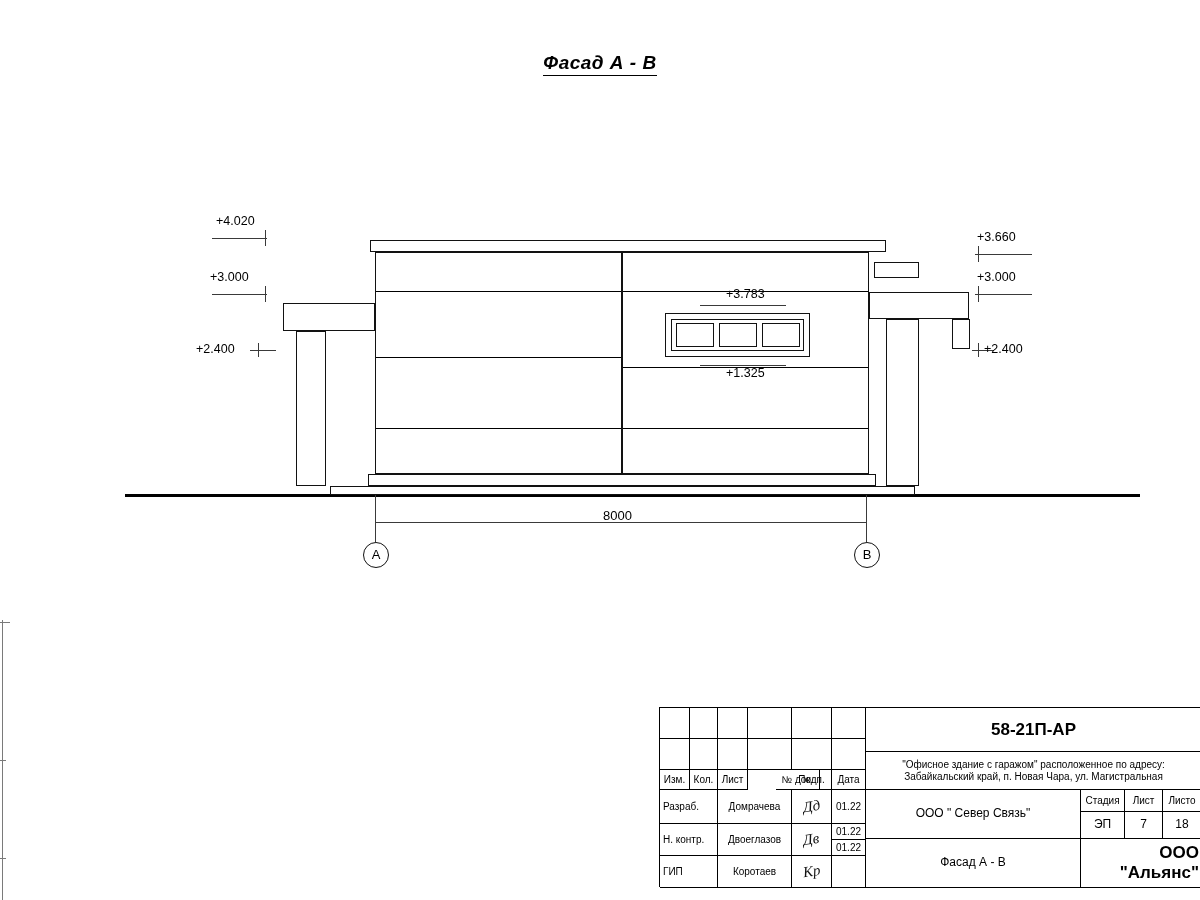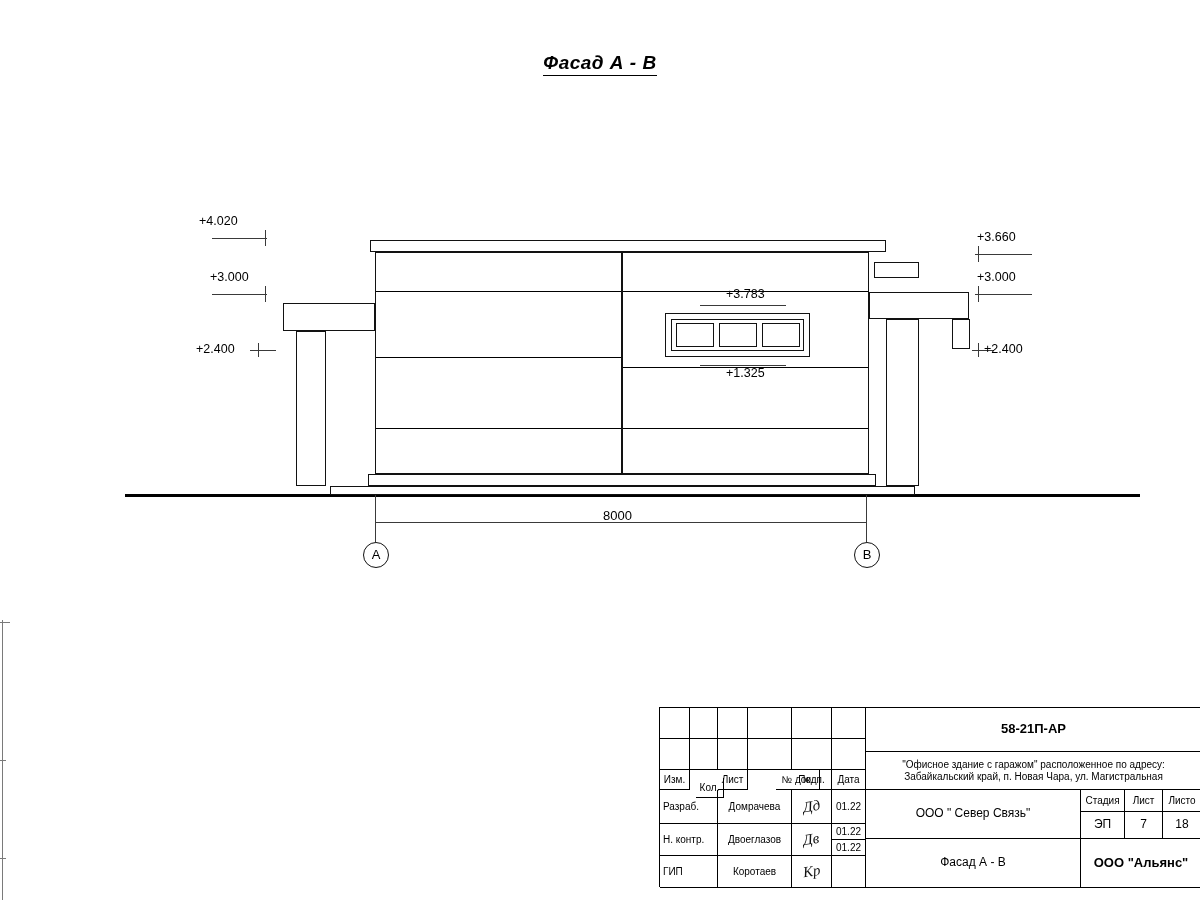--- a/index.html
+++ b/index.html
@@ -127,21 +127,21 @@
     border-bottom: 1px solid #000;
     display: flex;
     align-items: center;
     justify-content: center;
     text-align: center;
     overflow: hidden;
     line-height: 1.15;
     padding: 0 2px;
   }
   #stamp .cell.nb { border-bottom: 0; text-align: center; }
-  #stamp .big { font-size: 13px; font-weight: bold; text-align: right; }
+  #stamp .big { font-size: 17px; font-weight: bold; text-align: right; }
   #stamp .mid { font-size: 12px; }
   #stamp .small { font-size: 10px; }
   #stamp .left { justify-content: flex-start; padding-left: 3px; }
 
   .sig {
     font-family: "Liberation Serif", serif;
     font-style: italic;
     font-size: 15px;
     color: #111;
     transform: rotate(-8deg);
@@ -197,21 +197,21 @@
     <div class="face" style="left:283px; top:303px; width:92px; height:28px;"></div>
     <div class="face" style="left:296px; top:331px; width:30px; height:155px;"></div>
 
     <div class="face" style="left:869px; top:292px; width:100px; height:27px;"></div>
     <div class="face" style="left:952px; top:319px; width:18px; height:30px;"></div>
     <div class="face" style="left:886px; top:319px; width:33px; height:167px;"></div>
     <div class="face" style="left:874px; top:262px; width:45px; height:16px;"></div>
 
     <div class="ext" style="left:212px; top:238px; width:55px; height:1px;"></div>
     <div class="ext" style="left:265px; top:230px; width:1px; height:16px;"></div>
-    <div class="lbl" style="left:199px; top:215px;">+4.020</div>
+    <div class="lbl" style="left:216px; top:215px;">+4.020</div>
 
     <div class="ext" style="left:212px; top:294px; width:55px; height:1px;"></div>
     <div class="ext" style="left:265px; top:286px; width:1px; height:16px;"></div>
     <div class="lbl" style="left:210px; top:271px;">+3.000</div>
 
     <div class="ext" style="left:250px; top:350px; width:26px; height:1px;"></div>
     <div class="ext" style="left:258px; top:343px; width:1px; height:14px;"></div>
     <div class="lbl" style="left:196px; top:343px;">+2.400</div>
 
     <div class="ext" style="left:975px; top:254px; width:57px; height:1px;"></div>
@@ -255,21 +255,21 @@
     <div class="cell" style="left:172px; top:0px;  width:34px; height:31px;"></div>
 
     <div class="cell" style="left:0px;   top:31px; width:30px; height:31px;"></div>
     <div class="cell" style="left:30px;  top:31px; width:28px; height:31px;"></div>
     <div class="cell" style="left:58px;  top:31px; width:30px; height:31px;"></div>
     <div class="cell" style="left:88px;  top:31px; width:44px; height:31px;"></div>
     <div class="cell" style="left:132px; top:31px; width:40px; height:31px;"></div>
     <div class="cell" style="left:172px; top:31px; width:34px; height:31px;"></div>
 
     <div class="cell small" style="left:0px;   top:62px; width:30px; height:20px;">Изм.</div>
-    <div class="cell small" style="left:30px;  top:70px; width:28px; height:20px;margin-left:6px;">Кол.</div>
+    <div class="cell small" style="left:30px;  top:62px; width:28px; height:20px;">Кол.</div>
     <div class="cell small" style="left:58px;  top:62px; width:30px; height:20px;">Лист</div>
     <div class="cell small" style="left:88px;  top:62px; width:44px; height:20px;margin-left:28px;">№ док.</div>
     <div class="cell small" style="left:132px; top:62px; width:40px; height:20px;">Подп.</div>
     <div class="cell small" style="left:172px; top:62px; width:34px; height:20px;">Дата</div>
 
     <div class="cell small left" style="left:0px;  top:82px; width:58px; height:34px;">Разраб.</div>
     <div class="cell small" style="left:58px; top:82px; width:74px; height:34px;">Домрачева</div>
     <div class="cell" style="left:132px; top:82px; width:40px; height:34px;">
         <span class="sig">Дд</span>
       </div>

